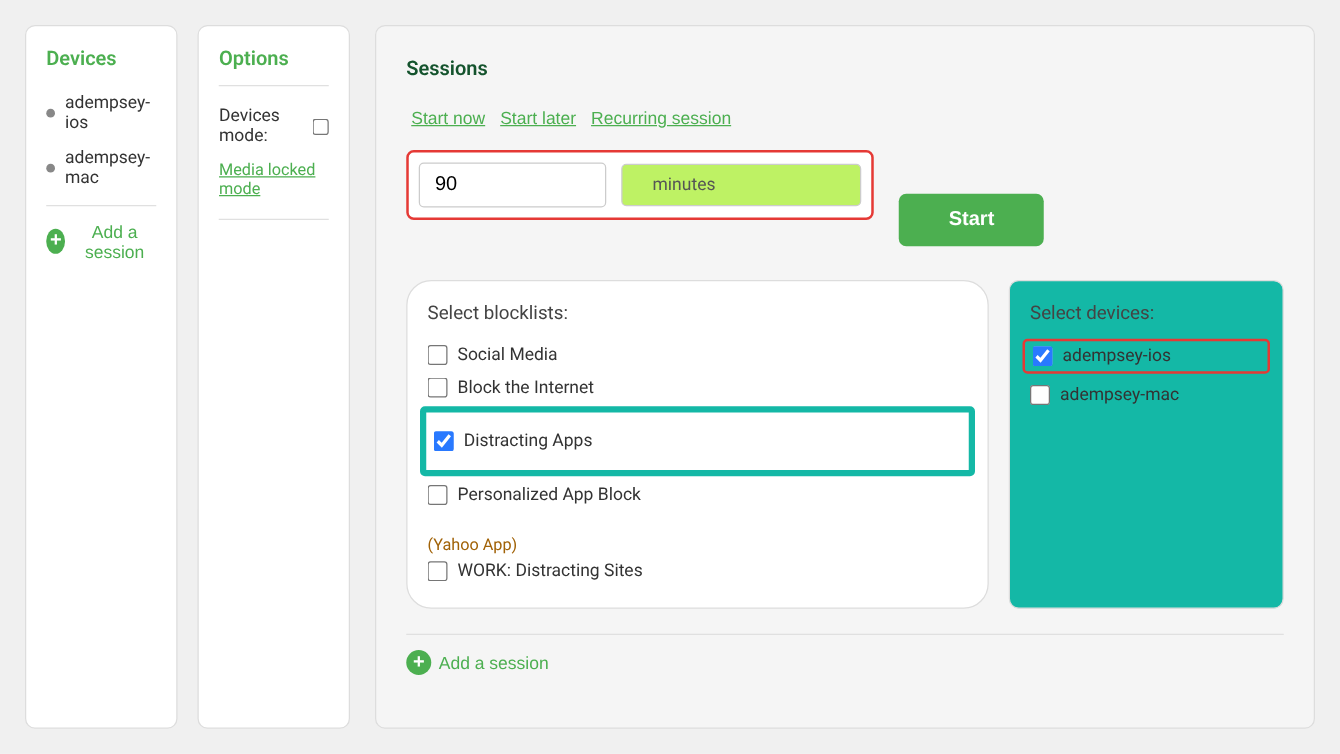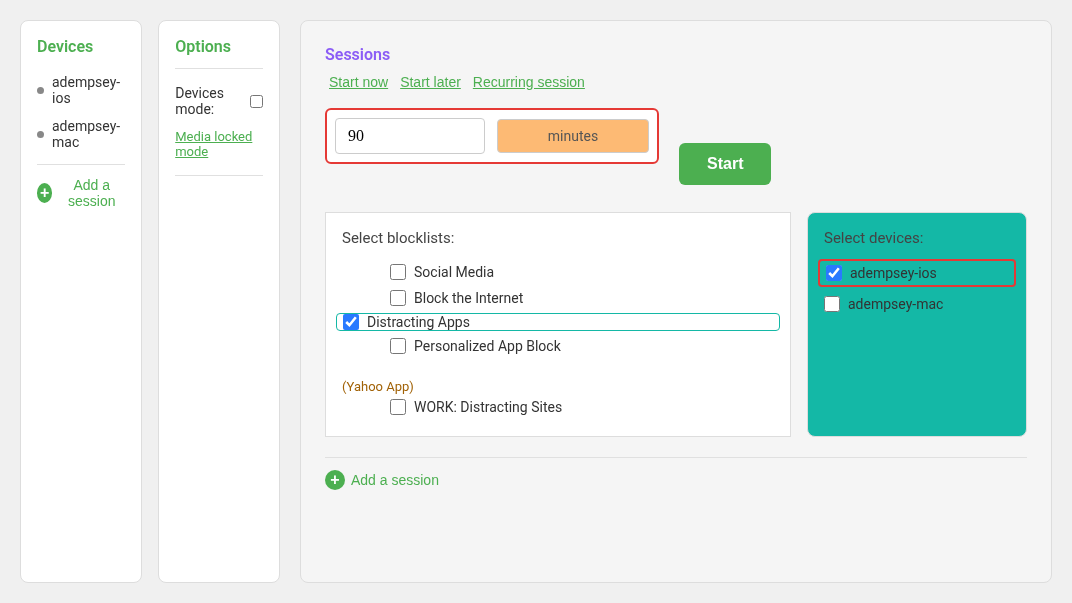--- a/index.html
+++ b/index.html
@@ -100,24 +100,24 @@
     
     .right-panel {
       flex: 1;
       background: #f5f5f5;
       border: 1px solid #ddd;
       border-radius: 8px;
       padding: 24px;
     }
 
     .sessions-title {
-      color: #8b5cf6;
+      color: #14532d;
       font-size: 16px;
       font-weight: 600;
-      margin-bottom: 8px;
+      margin-bottom: 20px;
     }
 
     .session-tabs {
       display: flex;
       gap: 4px;
       margin-bottom: 16px;
     }
 
     .session-tab {
       color: #4caf50;
@@ -146,89 +146,86 @@
       background: #fff;
     }
 
     .duration-input {
       border: 1px solid #ccc;
       border-radius: 4px;
       padding: 8px 12px;
       font-size: 16px;
       width: 150px;
       outline: none;
-      font-family: Liberation Serif, serif;
     }
 
     .duration-unit {
       border: 1px solid #ccc;
       border-radius: 4px;
       padding: 8px 24px;
       font-size: 14px;
       color: #555;
-      background: #fdba74;
-      width: 152px;
-      text-align: center;
+      background: #bef264;
+      width: 192px;
     }
 
     .start-btn {
       background: #4caf50;
       color: #fff;
       border: none;
       border-radius: 6px;
-      padding: 12px 28px;
+      padding: 12px 40px;
       font-size: 16px;
       font-weight: 600;
       cursor: pointer;
       margin-left: 8px;
       margin-top: 32px;
     }
 
     
     .bottom-section {
       display: flex;
       gap: 16px;
       margin-bottom: 20px;
     }
 
     .blocklists-card {
       background: #fff;
       border: 1px solid #ddd;
-      border-radius: 0;
+      border-radius: 20px;
       padding: 16px;
       flex: 1;
     }
 
     .blocklists-title {
       font-size: 15px;
       color: #444;
       margin-bottom: 12px;
     }
 
     .checkbox-row {
       display: flex;
       align-items: center;
       gap: 8px;
       padding: 5px 0;
       font-size: 14px;
       color: #333;
-      margin-left: 48px;
     }
 
     .checkbox-row input[type="checkbox"] {
       width: 16px;
       height: 16px;
       cursor: pointer;
       accent-color: #2979ff;
     }
 
     .checkbox-row.checked-highlight {
-      border: 1px solid #14b8a6;
+      border: 5px solid #14b8a6;
       border-radius: 4px;
-      padding: 0 6px;
+      padding: 15px 6px;
       margin: 2px -6px;
     }
 
     .yahoo-label {
       font-size: 13px;
       color: #a16207;
       padding: 4px 0 0 0;
       margin-top: 16px;
     }
 

